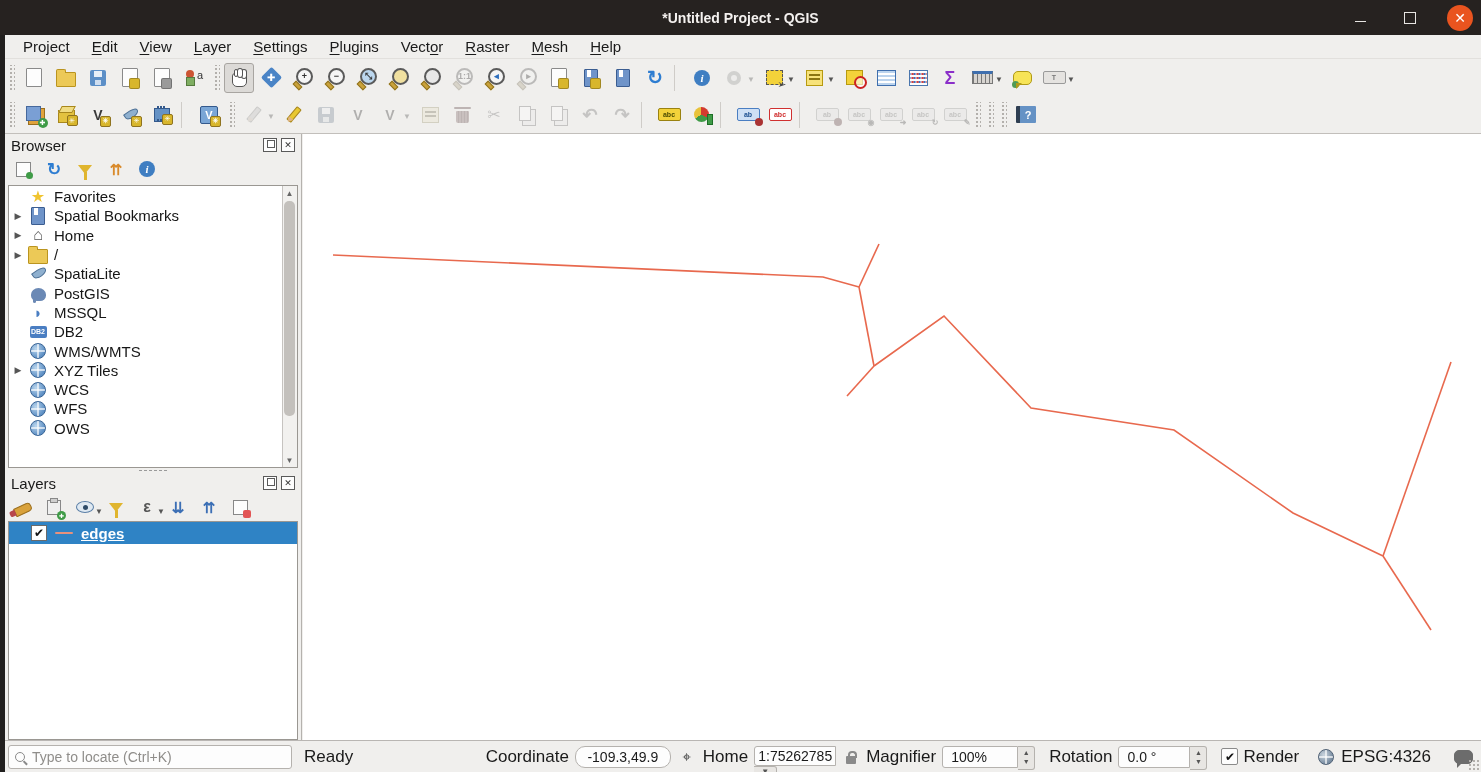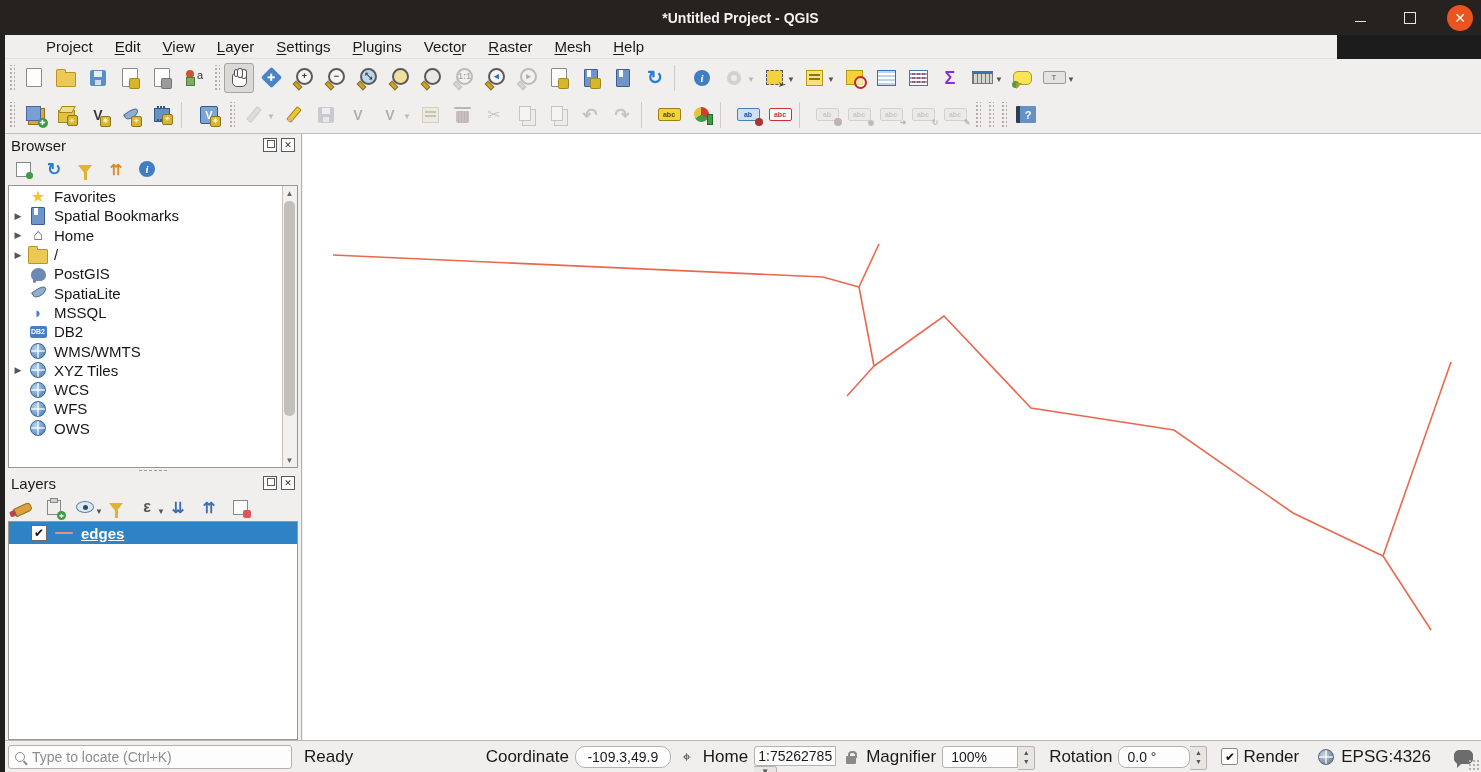--- a/index.html
+++ b/index.html
@@ -9,21 +9,21 @@
   .titlebar{position:absolute;left:0;top:0;width:1481px;height:35px;background:#262220;display:flex;align-items:center;justify-content:center;color:#fff;}
   .title-text{font-size:14px;font-weight:bold;color:#f4f1ef;}
   .winbtns{position:absolute;right:8px;top:0;height:35px;display:flex;align-items:center;gap:24px;}
   .wbtn{width:26px;height:26px;display:flex;align-items:center;justify-content:center;color:#e8e6e3;font-size:13px;cursor:default;}
   .wbtn.close{background:#E9541F;border-radius:50%;width:26px;height:26px;color:#fff;font-size:14px;font-weight:bold;}
   .wbtn .sq{width:10px;height:10px;border:1.5px solid #e8e6e3;display:block;}
   .wbtn .mn{width:11px;height:1.5px;background:#e8e6e3;display:block;margin-top:8px;}
   
   .dockstrip{position:absolute;left:0;top:35px;width:5px;height:737px;background:#211f1e;z-index:5;}
   
-  .menubar{position:absolute;left:5px;top:35px;width:1332px;height:24px;background:#f0efed;display:flex;align-items:center;padding-left:30px;box-sizing:border-box;border-bottom:1px solid #e2e0dd;}
+  .menubar{position:absolute;left:5px;top:35px;width:1476px;height:24px;background:#f0efed;display:flex;align-items:center;padding-left:7px;box-sizing:border-box;border-bottom:1px solid #e2e0dd;}
   .menu-item{font-size:15px;color:#1a1a1a;padding:2px 11px;cursor:default;}
   .menu-item u{text-decoration:underline;text-underline-offset:2px;}
   
   .toolbar{position:absolute;left:5px;width:1476px;background:#f0efed;display:flex;align-items:center;box-sizing:border-box;}
   .toolbar1{top:59px;height:37px;}
   .toolbar2{top:96px;height:38px;border-bottom:1px solid #c2bfbb;}
   .tbtn{width:30px;height:30px;margin:0 1px;border:1px solid transparent;border-radius:3px;display:flex;align-items:center;justify-content:center;background:transparent;padding:0;position:relative;}
   .tbtn.active{background:#dcdad7;border:1px solid #a8a5a1;}
   .tbtn.disabled{opacity:.35;filter:grayscale(75%);}
   .tbtn .dd{position:absolute;right:-7px;top:11px;font-size:8px;color:#555;}
@@ -618,32 +618,32 @@
                 <span class="ticon">
                   <span class="i">
                     <span class="i-folder"></span>
                   </span>
                 </span>
                 <span class="tlabel">/</span>
               </div>
               <div class="trow">
                 <span class="arrow"></span>
                 <span class="ticon">
+                  <span class="i">
+                    <span class="i-feather"></span>
+                  </span>
+                </span>
+                <span class="tlabel">SpatiaLite</span>
+              </div>
+              <div class="trow">
+                <span class="arrow"></span>
+                <span class="ticon">
                   <span class="i-pg"></span>
                 </span>
                 <span class="tlabel">PostGIS</span>
-              </div>
-              <div class="trow">
-                <span class="arrow"></span>
-                <span class="ticon">
-                  <span class="i">
-                    <span class="i-feather"></span>
-                  </span>
-                </span>
-                <span class="tlabel">SpatiaLite</span>
               </div>
               <div class="trow">
                 <span class="arrow"></span>
                 <span class="ticon">
                   <span class="i">
                     <span class="g" style="color: rgb(74, 126, 194); font-size: 15px; font-weight: bold;">◗</span>
                   </span>
                 </span>
                 <span class="tlabel">MSSQL</span>
               </div>
@@ -812,21 +812,21 @@
     <div class="spin">
       <input class="sb-input" style="width: 76px; text-align: left; padding-left: 8px;" value="100%">
       <span class="arrows">
           <span>▲</span>
           <span>▼</span>
         </span>
     </div>
 
     <span class="sb-label" style="margin-left:8px;">Rotation</span>
     <div class="spin">
-      <input class="sb-input" style="width: 72px; text-align: left; padding-left: 8px; border-radius: 8px;" value="0.0 °">
+      <input class="sb-input" style="width: 72px; text-align: left; padding-left: 8px;" value="0.0 °">
       <span class="arrows">
           <span>▲</span>
           <span>▼</span>
         </span>
     </div>
 
     <div class="sb-check" style="margin-left:8px;">
       <span class="cb">✔</span>
       <span class="sb-label">Render</span>
     </div>

